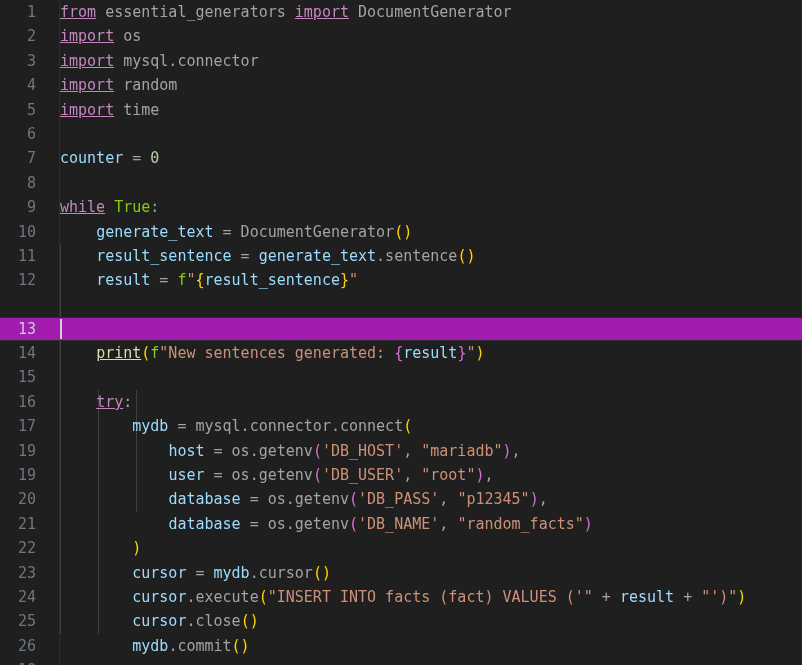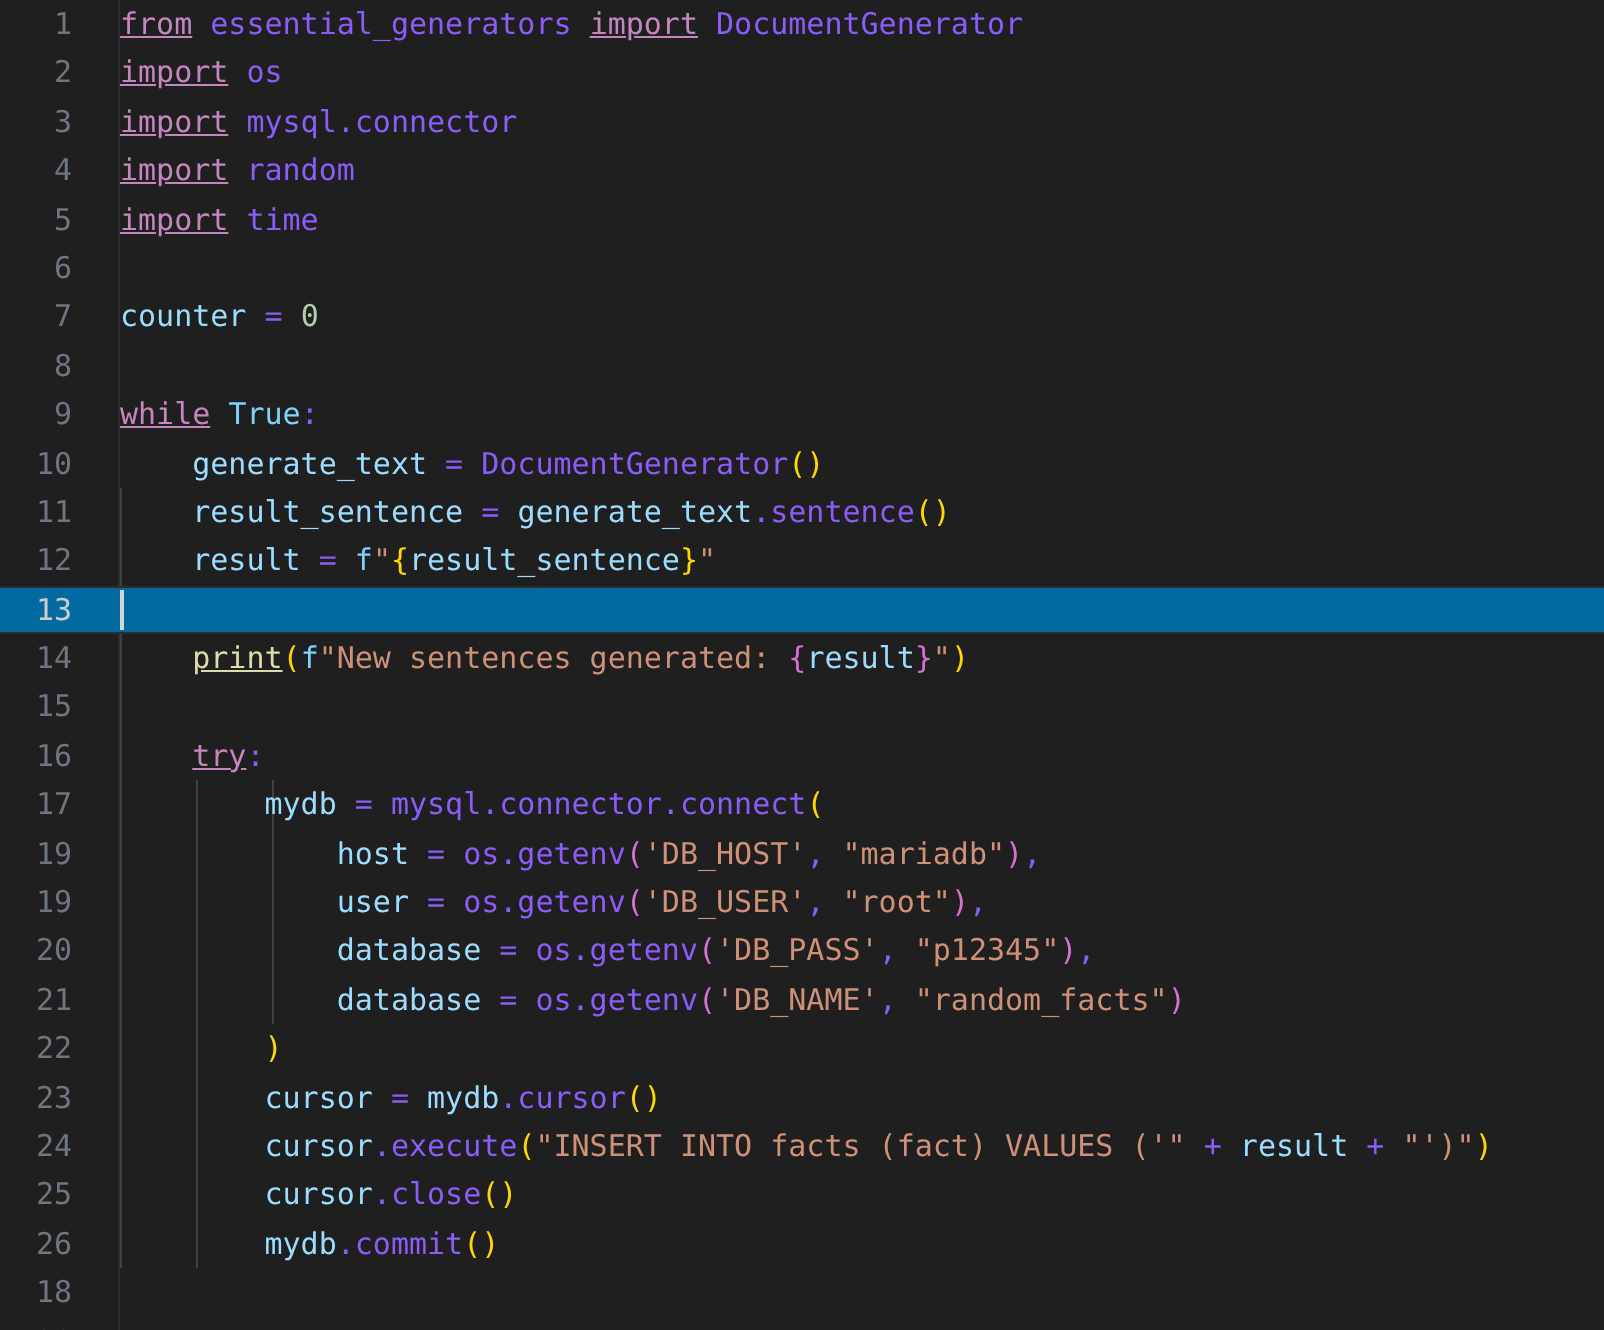--- a/index.html
+++ b/index.html
@@ -17,21 +17,21 @@
     line-height: 24.4px;
     -webkit-font-smoothing: antialiased;
   }
   .code-area { position: relative; }
   .line {
     position: relative;
     height: 24.4px;
     white-space: pre;
     box-sizing: border-box;
   }
-  .line.active { background: #0369a1; }
+  .line.active { background: #a21caf; margin-top: 24px; }
   .line.active::before,
   .line.active::after {
     content: ""; position: absolute; left: 0; right: 0;
     height: 1px; background: #2c2c2c;
   }
   .line.active::before { top: 0; }
   .line.active::after { bottom: 0; }
 
   .lineno {
     position: absolute;
@@ -66,23 +66,23 @@
   
   .cursor {
     position: absolute;
     width: 2px;
     background: #d4d4d4;
     top: 2px; height: 20px;
   }
 
   
   .kw    { color: #c586c0; text-decoration: underline; }  
-  .bkw   { color: #7dd3fc; }  
+  .bkw   { color: #84cc16; }  
   .var   { color: #9cdcfe; text-align: right; }  
-  .plain { color: #8b5cf6; }  
+  .plain { color: #a3a3a3; }  
   .num   { color: #b5cea8; }
   .fn    { color: #dcdcaa; text-decoration: underline; }  
   .str   { color: #ce9178; }
   .p1    { color: #ffd700; }  
   .p2    { color: #da70d6; }  
 </style>
 </head>
 <body>
 
 <div id="editor">

